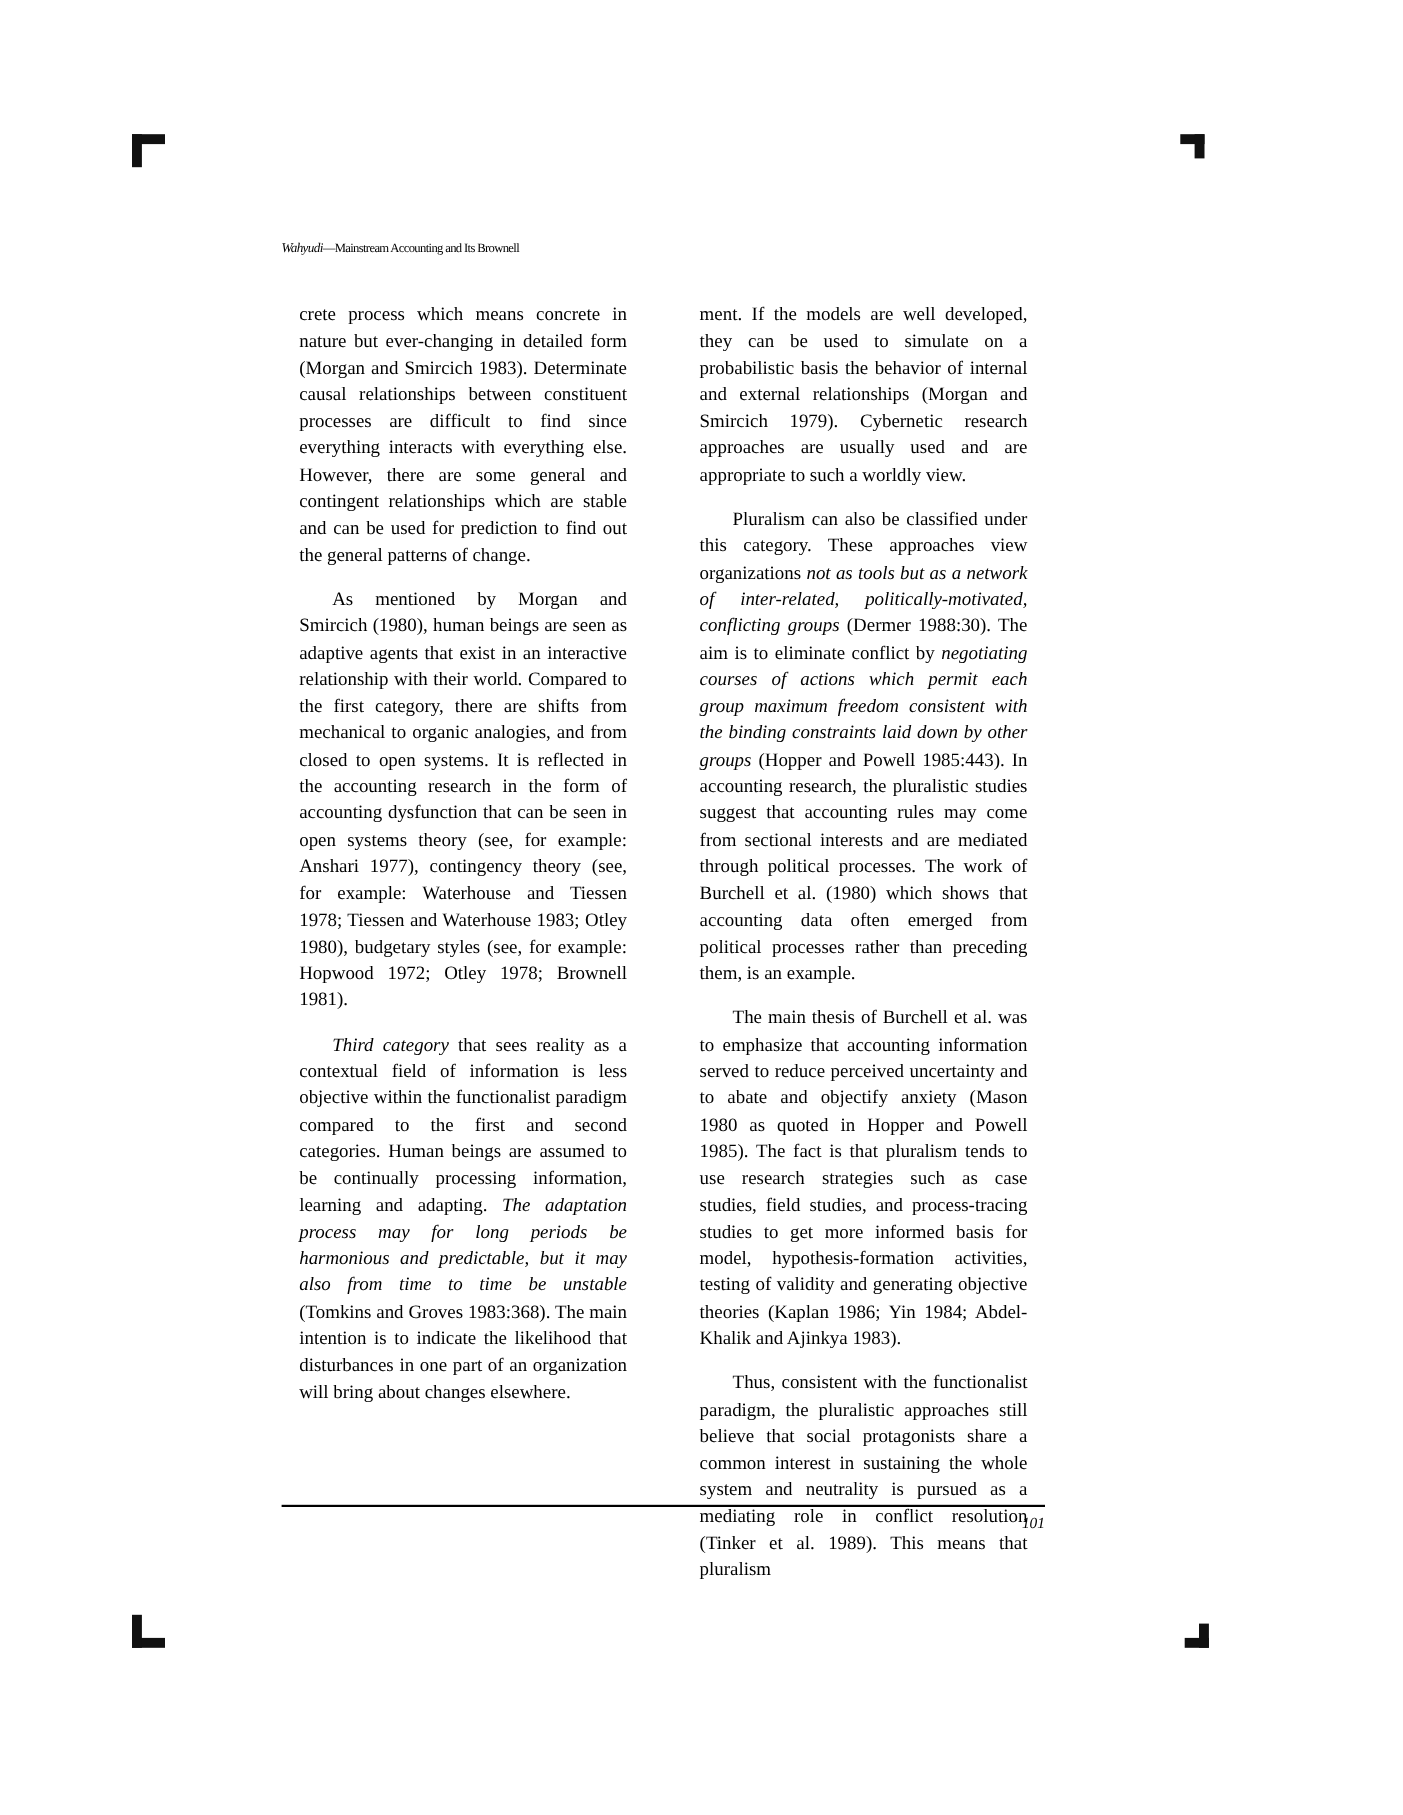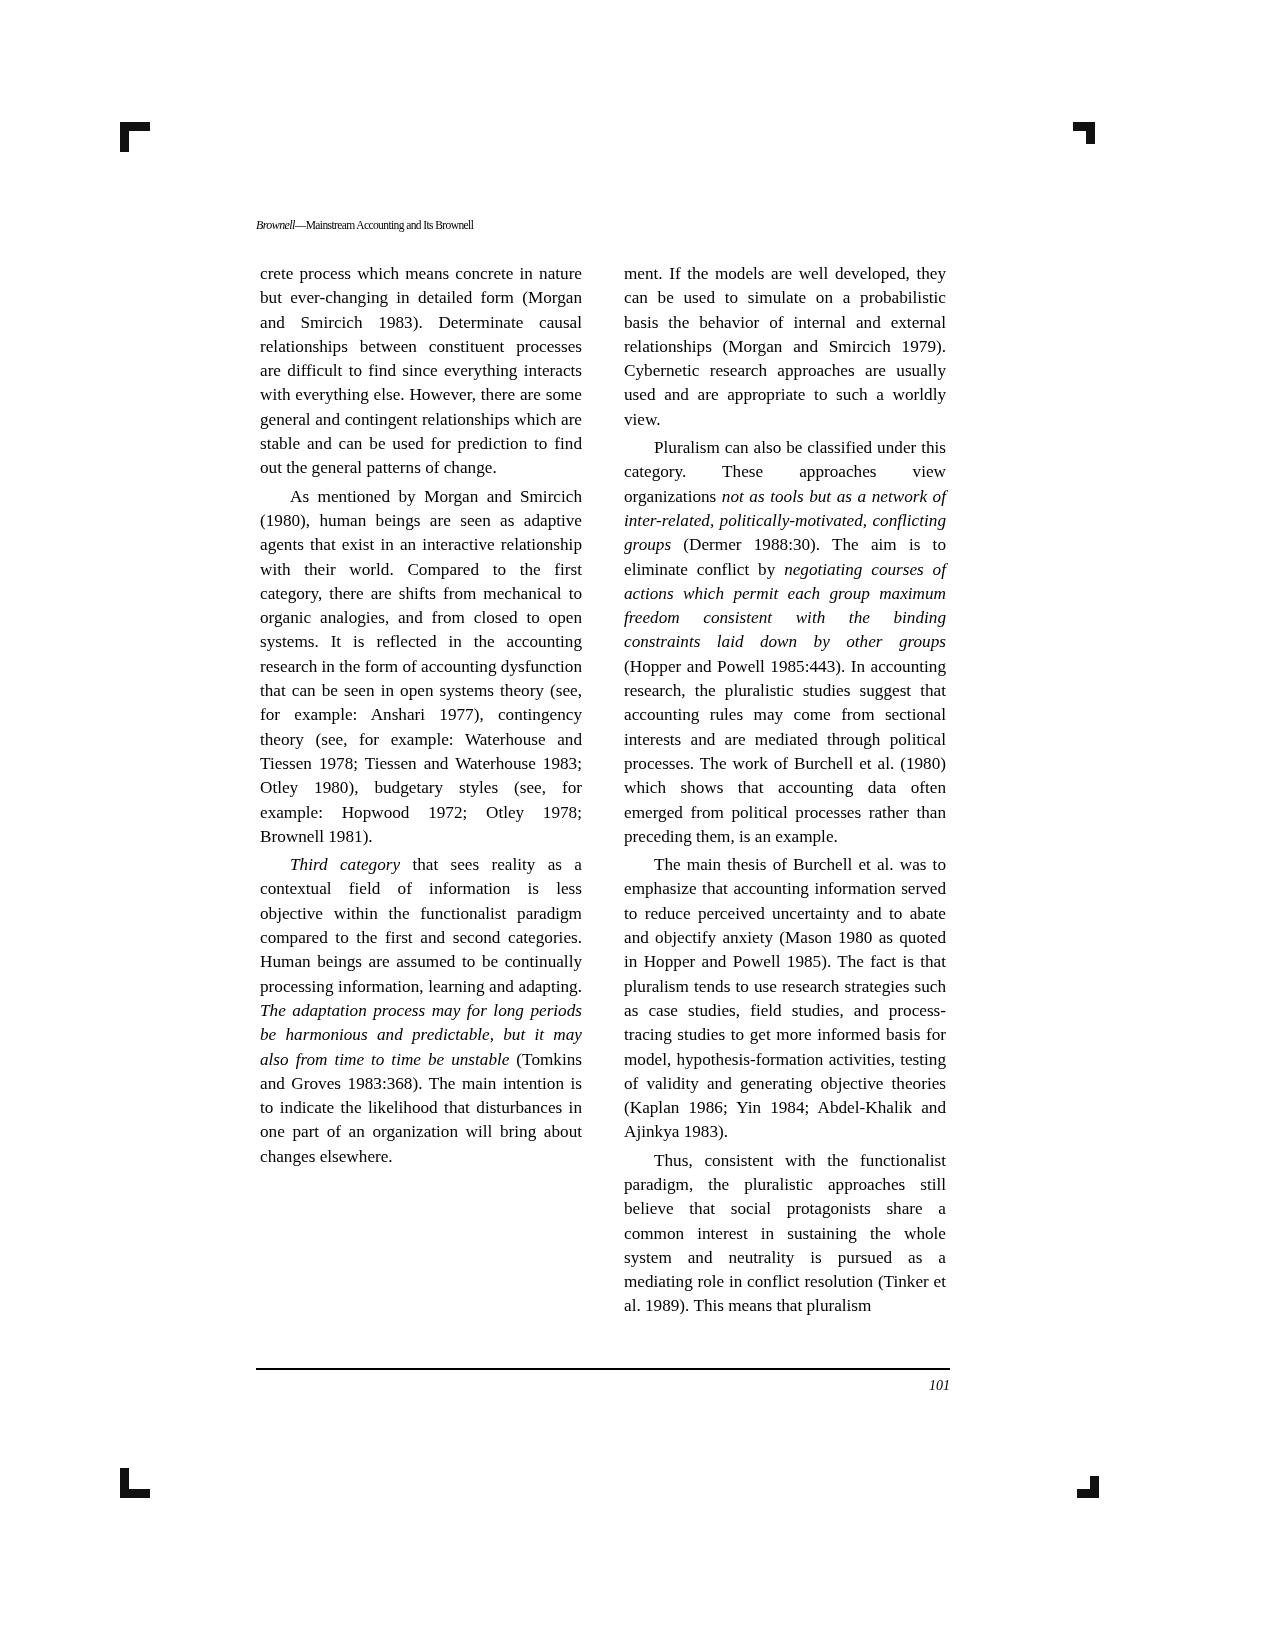--- a/index.html
+++ b/index.html
@@ -71,21 +71,21 @@
     left: 256px;
     top: 258px;
     width: 694px;
     display: flex;
     justify-content: space-between;
   }
   .col {
     width: 330px;
   }
   .col p {
-    margin: 4px;
+    margin: 16px;
     font-size: 17.2px;
     line-height: 24.3px;
     text-align: justify;
     text-justify: inter-word;
     hyphens: manual;
   }
   .col p.indent {
     text-indent: 30px;
   }
   .col p em {
@@ -127,21 +127,21 @@
   <div class="crop crop-bl">
       <i class="h"></i>
       <i class="v"></i>
     </div>
   <div class="crop crop-br">
       <i class="h"></i>
       <i class="v"></i>
     </div>
 
   <div class="running-head">
-    <span class="author">Brownell</span><span class="title">—</span><span class="title">Mainstream Accounting and Its Brownell</span>
+    <span class="author">Wahyudi</span><span class="title">—</span><span class="title">Mainstream Accounting and Its Brownell</span>
   </div>
 
   <div class="columns">
     <div class="col" id="left-col">
         <p><span>crete process which means concrete in nature but ever-changing in detailed form (Morgan and Smircich 1983). Determinate causal relationships between constituent processes are difficult to find since everything interacts with everything else. However, there are some general and contingent relationships which are stable and can be used for prediction to find out the general patterns of change.</span></p>
         <p class="indent"><span>As mentioned by Morgan and Smircich (1980), human beings are seen as adaptive agents that exist in an interactive relationship with their world. Compared to the first category, there are shifts from mechanical to organic analogies, and from closed to open systems. It is reflected in the accounting research in the form of accounting dysfunction that can be seen in open systems theory (see, for example: Anshari 1977), contingency theory (see, for example: Waterhouse and Tiessen 1978; Tiessen and Waterhouse 1983; Otley 1980), budgetary styles (see, for example: Hopwood 1972; Otley 1978; Brownell 1981).</span></p>
         <p class="indent"><em>Third category</em><span> that sees reality as a contextual field of information is less objective within the functionalist paradigm compared to the first and second categories. Human beings are assumed to be continually processing information, learning and adapting. </span><em>The adaptation process may for long periods be harmonious and predictable, but it may also from time to time be unstable</em><span> (Tomkins and Groves 1983:368). The main intention is to indicate the likelihood that disturbances in one part of an organization will bring about changes elsewhere.</span></p>
       </div>
     <div class="col" id="right-col">
         <p><span>ment. If the models are well developed, they can be used to simulate on a probabilistic basis the behavior of internal and external relationships (Morgan and Smircich 1979). Cybernetic research approaches are usually used and are appropriate to such a worldly view.</span></p>

